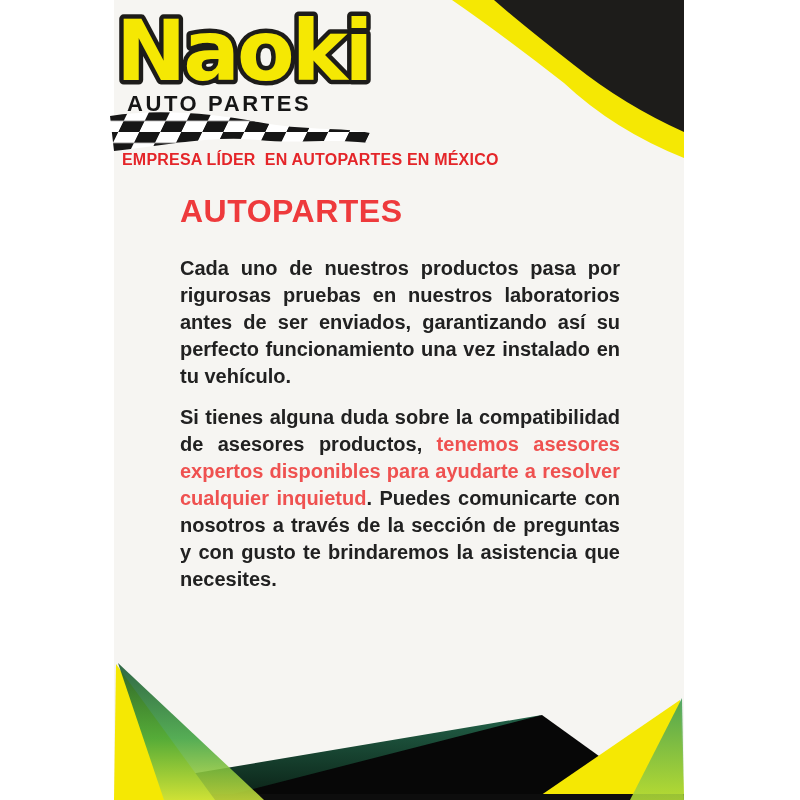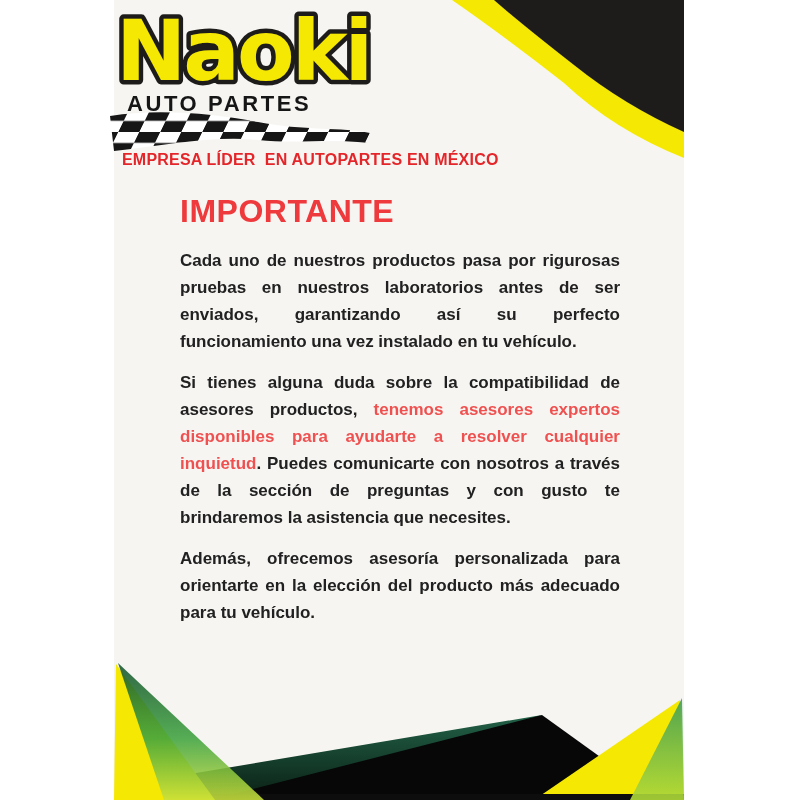--- a/index.html
+++ b/index.html
@@ -8,21 +8,21 @@
   .sheet { position:absolute; left:114px; top:0; width:570px; height:800px; background:#f6f5f2; }
 
   
   .logo-naoki { position:absolute; left:0px; top:-2px; width:260px; height:100px; }
   .logo-sub { position:absolute; left:1px; top:91px; font-size:22px; font-weight:bold; letter-spacing:2.6px; color:#161616;margin-left:12px; }
   .flag { position:absolute; left:-6px; top:110px; }
   .tagline { position:absolute; left:8px; top:151px; font-size:16px; font-weight:bold; letter-spacing:0.2px; color:#e42529; white-space:pre; }
 
   
   .heading { position:absolute; left:66px; top:193px; font-size:32px; font-weight:bold; letter-spacing:0.5px; color:#ee3a3c; }
-  .bodytext { position:absolute; left:66px; top:247px; width:440px; color:#212121; font-size:17px; line-height:27px; font-weight:bold; text-align:justify; }
+  .bodytext { position:absolute; left:66px; top:255px; width:440px; color:#212121; font-size:20px; line-height:27px; font-weight:bold; text-align:justify; }
   .bodytext p { margin:0 0 14px 0; }
   .red-inline { color:#ef5150; }
 
   
   .corner-svg { position:absolute; top:0; right:0; }
   .bottom-svg { position:absolute; left:0; top:660px; }
 </style>
 </head>
 <body>
 
@@ -51,26 +51,25 @@
           <path d="M 2,6 C 50,-2 110,4 150,12 C 195,21 235,17 262,23 L 258,33 C 225,28 190,34 150,30 C 105,25 55,36 6,41 Z"></path>
         </clipPath>
       </defs>
       <g clip-path="url(#flagclip)">
         <rect x="-10" y="-6" width="290" height="56" fill="url(#chk)"></rect>
       </g>
     </svg>
 
     <div class="tagline">EMPRESA LÍDER  EN AUTOPARTES EN MÉXICO</div>
 
-    <div class="heading">IMPORTANTE</div>
+    <div class="heading">AUTOPARTES</div>
 
     <div class="bodytext">
       <p>Cada uno de nuestros productos pasa por rigurosas pruebas en nuestros laboratorios antes de ser enviados, garantizando así su perfecto funcionamiento una vez instalado en tu vehículo.</p>
       <p><span>Si tienes alguna duda sobre la compatibilidad de asesores productos, </span><span class="red-inline">tenemos asesores expertos disponibles para ayudarte a resolver cualquier inquietud</span><span>. Puedes comunicarte con nosotros a través de la sección de preguntas y con gusto te brindaremos la asistencia que necesites.</span></p>
-      <p>Además, ofrecemos asesoría personalizada para orientarte en la elección del producto más adecuado para tu vehículo.</p>
     </div>
 
     <svg class="bottom-svg" width="570" height="140" viewBox="0 0 570 140">
       <defs>
         <linearGradient id="gFlank" x1="0" y1="0" x2="0" y2="1">
           <stop offset="0" stop-color="#226148"></stop>
           <stop offset="1" stop-color="#0a1f14"></stop>
         </linearGradient>
         <linearGradient id="gLeft" x1="0" y1="0" x2="0" y2="1">
           <stop offset="0" stop-color="#14532d"></stop>

